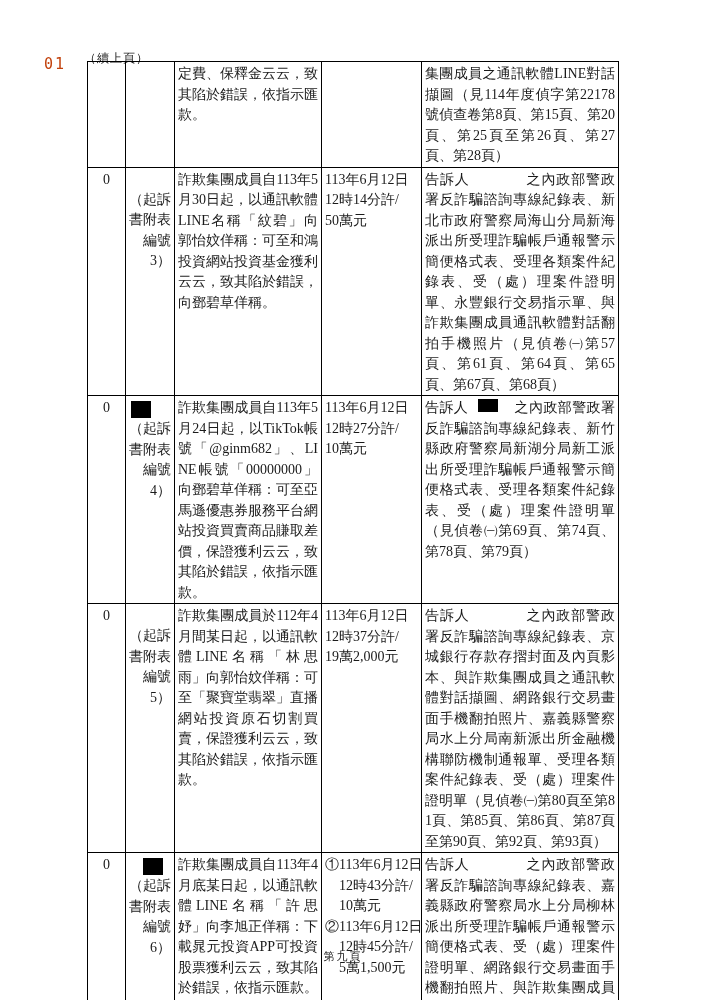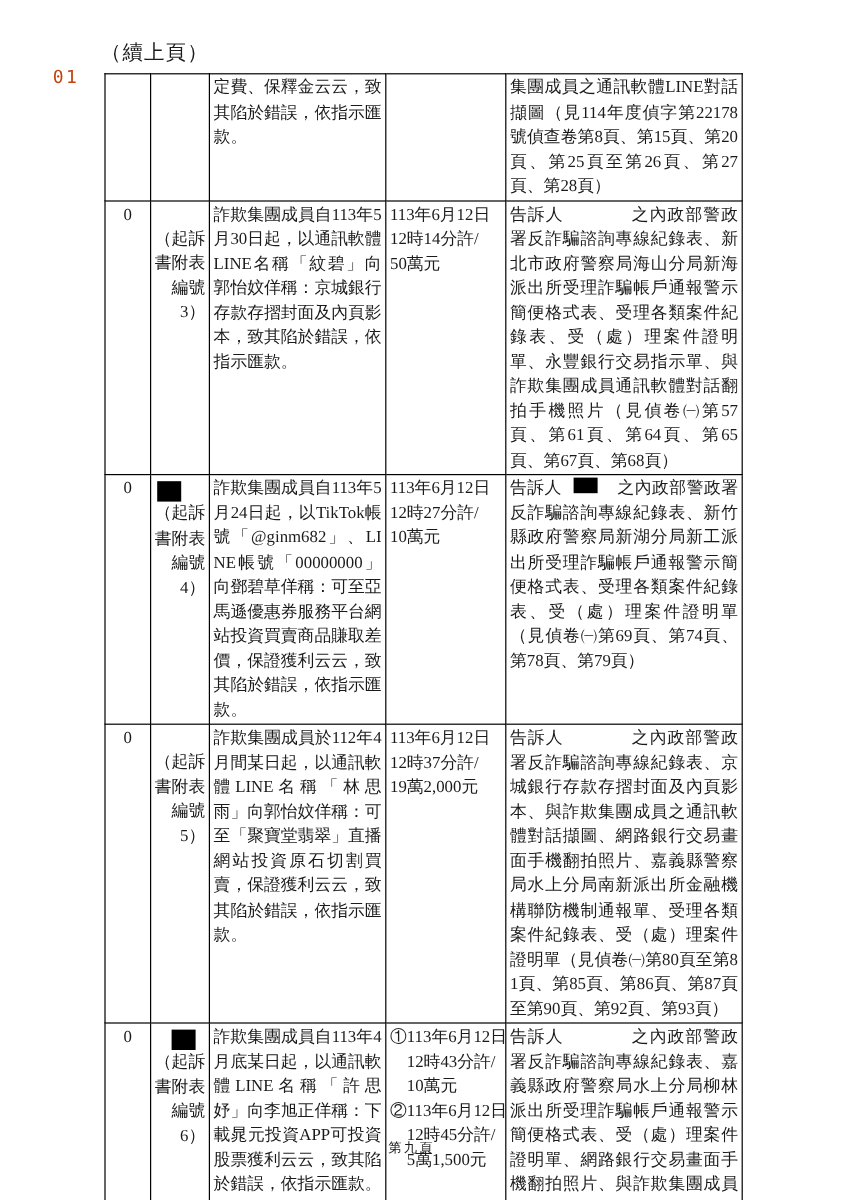--- a/index.html
+++ b/index.html
@@ -3,21 +3,21 @@
 <meta charset="utf-8">
 <style>
   html,body{margin:0;padding:0;}
   body{
     width:706px;height:1000px;position:relative;background:#ffffff;
     font-family:"Liberation Serif","DejaVu Serif",serif;
     color:#1a1a1a;
     -webkit-font-smoothing:antialiased;
   }
   .cont-note{
-    position:absolute;left:84px;top:32px;font-size:17px;letter-spacing:1px;
+    position:absolute;left:84px;top:50px;font-size:12px;letter-spacing:1px;
   }
   .margin-num{
     position:absolute;left:44px;top:55px;font-size:15px;color:#c2410c;
     font-family:"DejaVu Sans Mono",monospace;letter-spacing:2px;
   }
   table.doc{
     position:absolute;left:87px;top:61px;width:531px;
     border-collapse:collapse;table-layout:fixed;
   }
   table.doc td{
@@ -70,21 +70,21 @@
     <td class="time"></td>
     <td class="evid"><span>集團成員之通訊軟體LINE對話擷圖（見114年度偵字第22178號偵查卷第8頁、第15頁、第20頁、第25頁至第26頁、第27頁、第28頁）</span></td>
   </tr>
 
   <tr style="height:217px">
     <td class="seq">0</td>
     <td class="lbl">
       <div class="lbl-spacer"></div>
       <div class="lbl-text">（起訴書附表編號3）</div>
     </td>
-    <td class="facts">詐欺集團成員自113年5月30日起，以通訊軟體LINE名稱「紋碧」向郭怡妏佯稱：京城銀行存款存摺封面及內頁影本，致其陷於錯誤，依指示匯款。</td>
+    <td class="facts">詐欺集團成員自113年5月30日起，以通訊軟體LINE名稱「紋碧」向郭怡妏佯稱：可至和鴻投資網站投資基金獲利云云，致其陷於錯誤，向鄧碧草佯稱。</td>
     <td class="time">113年6月12日
 12時14分許/
 50萬元</td>
     <td class="evid">
       <span>告訴人</span><span class="name-gap"></span><span>之內政部警政署反詐騙諮詢專線紀錄表、新北市政府警察局海山分局新海派出所受理詐騙帳戶通報警示簡便格式表、受理各類案件紀錄表、受（處）理案件證明單、永豐銀行交易指示單、與詐欺集團成員通訊軟體對話翻拍手機照片（見偵卷㈠第57頁、第61頁、第64頁、第65頁、第67頁、第68頁）</span>
     </td>
   </tr>
 
   <tr style="height:183px">
     <td class="seq">0</td>

